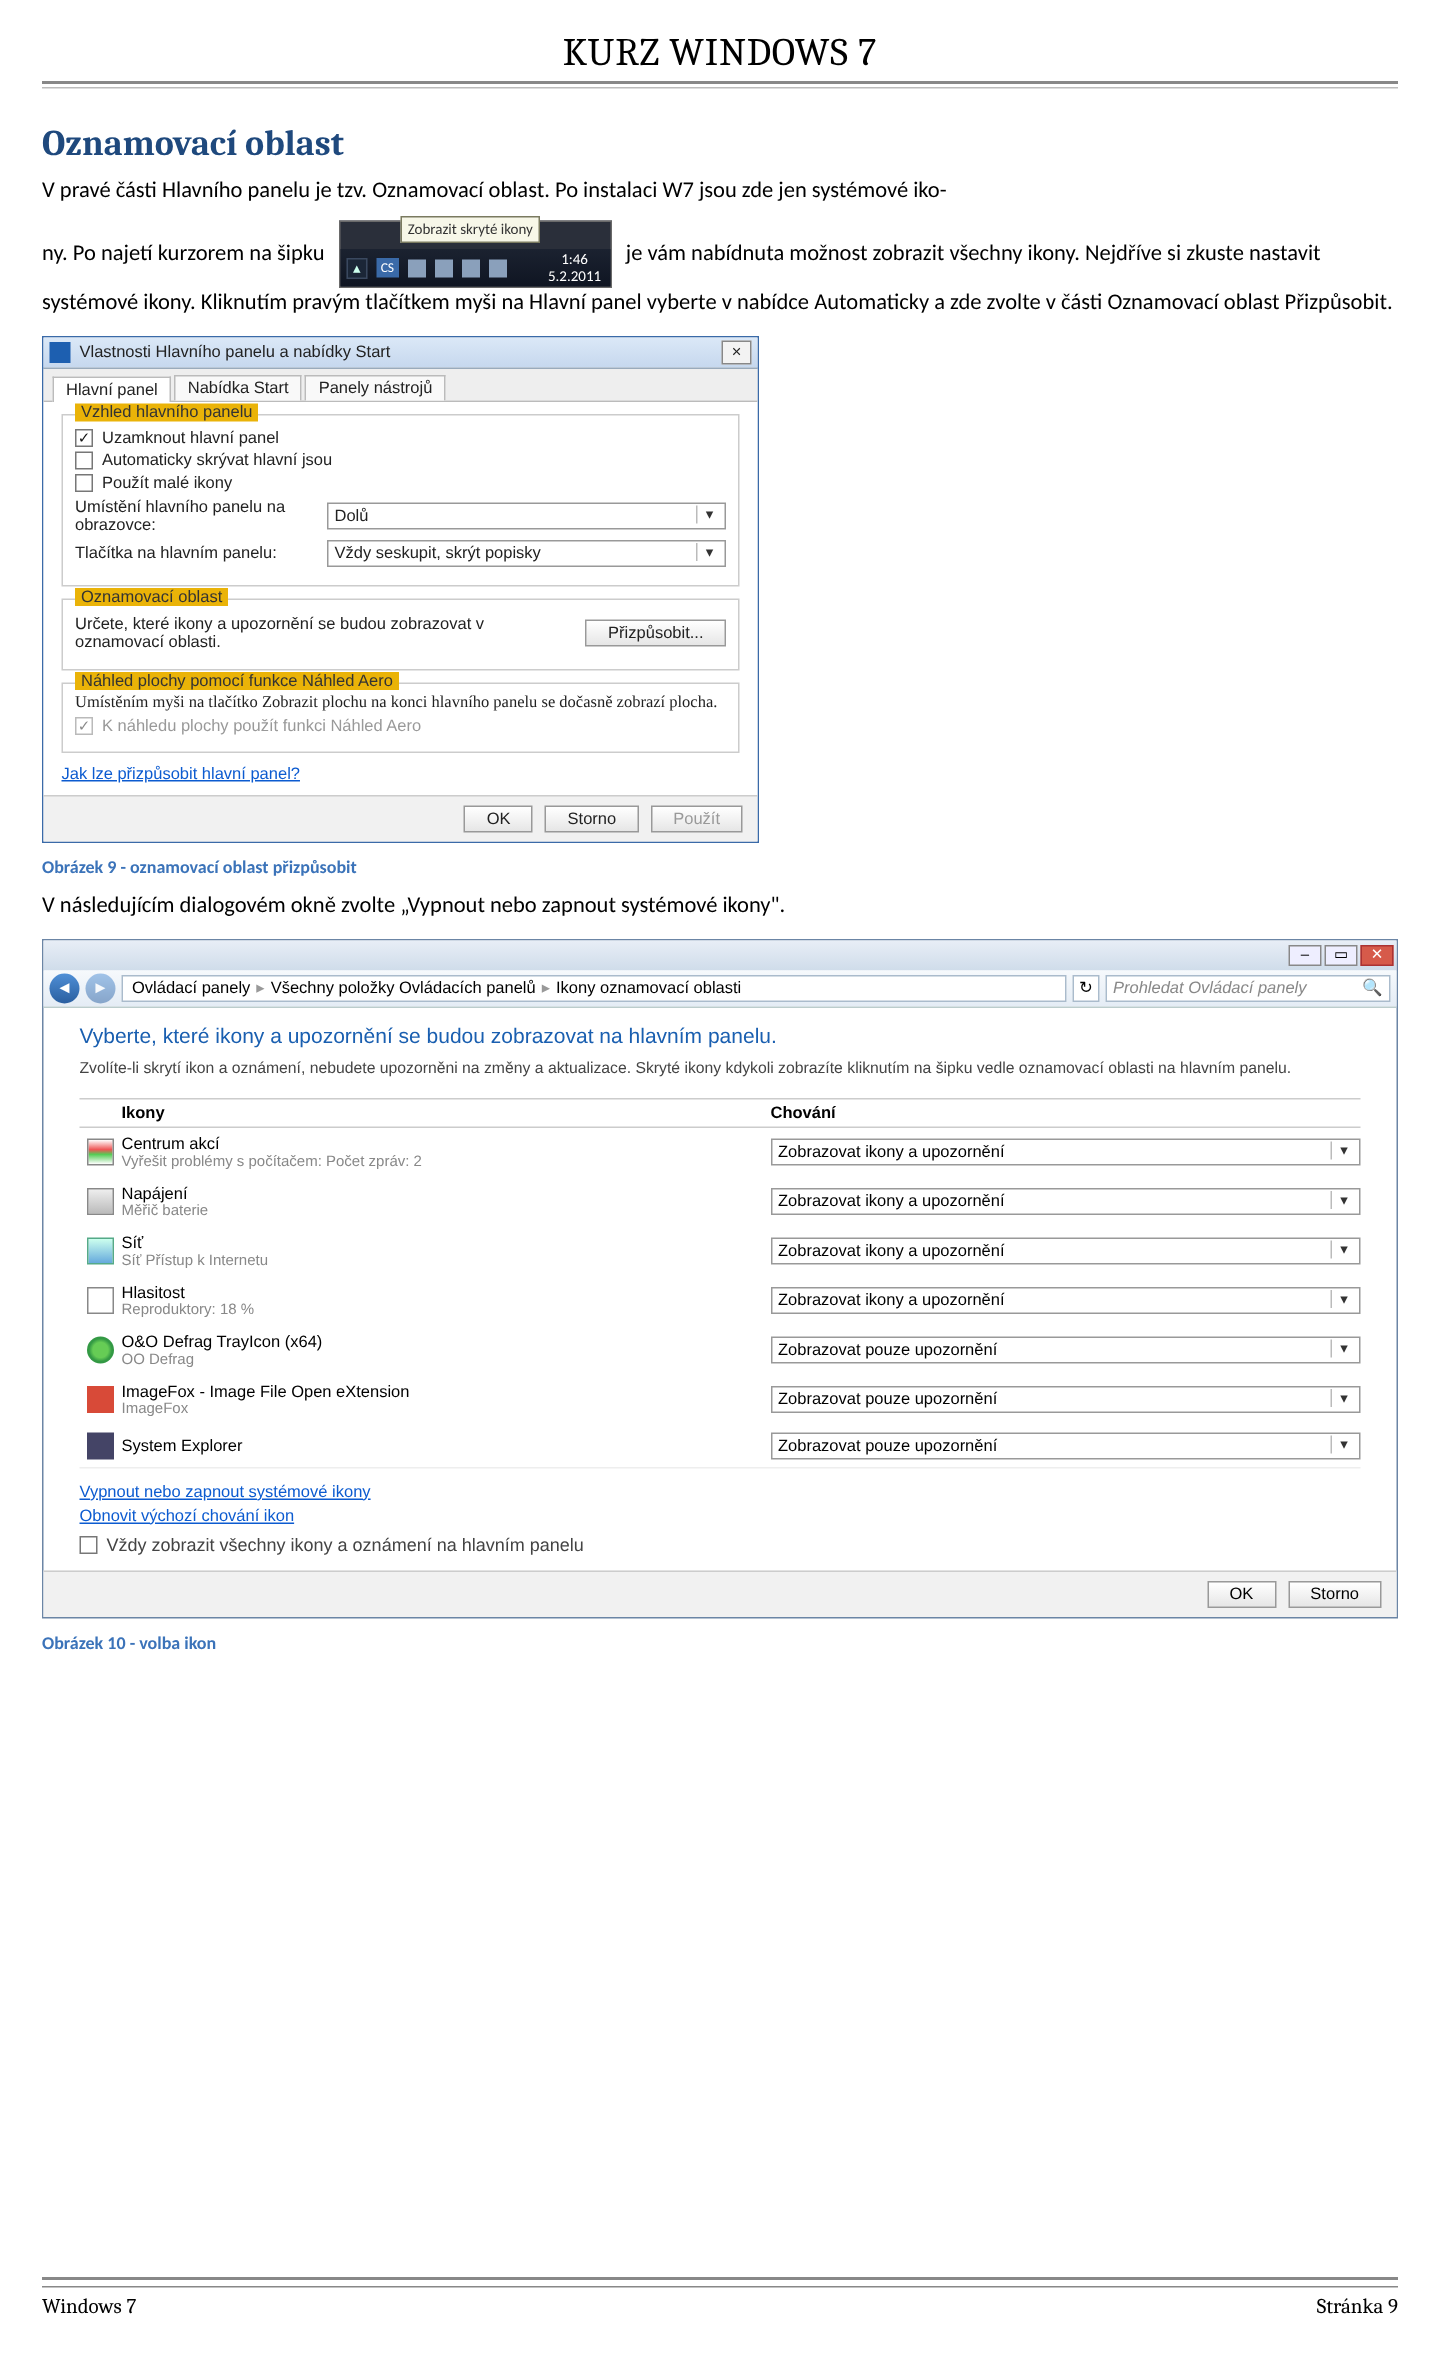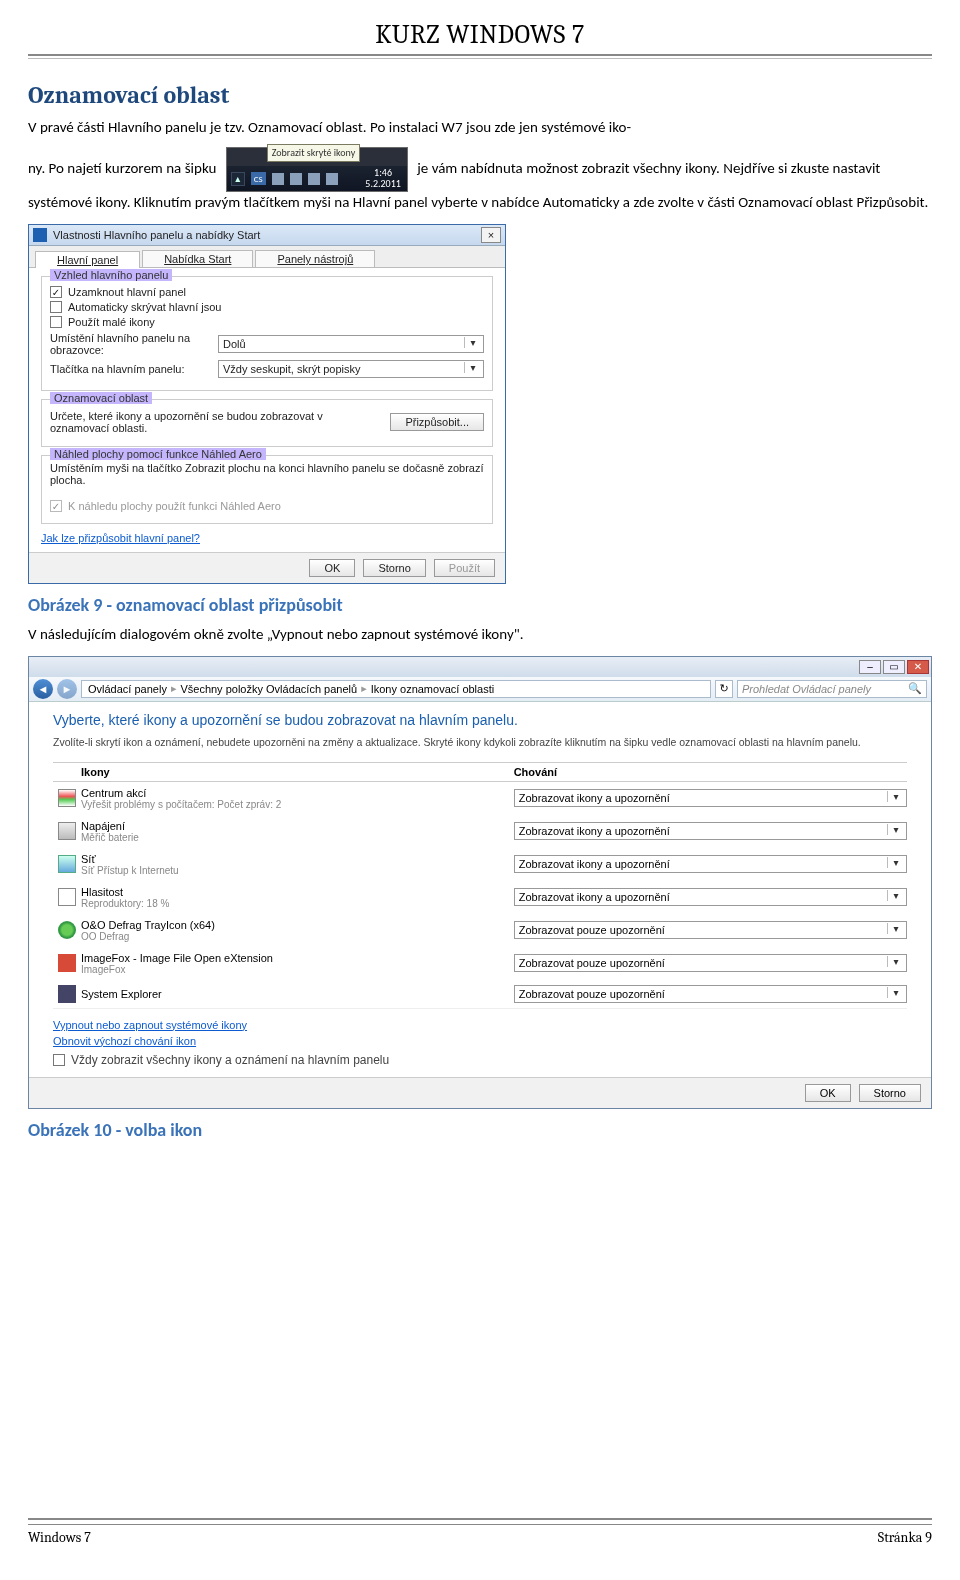--- a/index.html
+++ b/index.html
@@ -90,49 +90,49 @@
     display: flex; align-items: center; gap:6px;
     padding: 2px 4px;
     border-bottom: 1px solid #9ab;
   }
   .dlg-titlebar .tico { width:14px;height:14px;background:#1d5fb0; }
   .dlg-titlebar .ttl { flex:1; }
   .dlg-titlebar .xbtn { width:20px;height:16px;border:1px solid #888;background:#f3f3f3;text-align:center;line-height:14px;font-size:11px; }
 
   .dlg-tabs { display:flex; gap:2px; padding:4px 6px 0 6px; background:#eee; }
   .dlg-tab {
-    padding:2px 21px; font-size:11px;
-    background:#f9f9f9; border:1px solid #bbb; border-bottom:none;text-decoration:underline;
+    padding:2px 8px; font-size:11px;
+    background:#f9f9f9; border:1px solid #bbb; border-bottom:none;
   }
   .dlg-tab.active { background:#fff; position:relative; top:1px; }
 
   .dlg-body { background:#fff; padding:8px 12px; border-top:1px solid #bbb; }
   .grp { border:1px solid #ccc; padding:6px 8px 8px 8px; margin-bottom:8px; position:relative; }
-  .grp > .lbl { position:absolute; top:-8px; left:8px; background:#c4b5fd; padding:0 4px; font-size:11px; color:#333; }
+  .grp > .lbl { position:absolute; top:-8px; left:8px; background:#eab308; padding:0 4px; font-size:11px; color:#333; }
   .chk { display:flex; align-items:center; gap:6px; margin:3px 0; }
   .chk .box { width:12px;height:12px;border:1px solid #777;background:#fff;display:flex;align-items:center;justify-content:center;font-size:10px;color:#111; }
   .row { display:flex; align-items:center; gap:8px; margin:4px 0; }
   .row .rlabel { width:160px; }
   .combo {
     flex:1; height:18px; border:1px solid #999; background:#fff;
     display:flex; align-items:center; padding:0 4px; font-size:11px; position:relative;
   }
   .combo::after {
     content:"▾"; position:absolute; right:2px; top:1px; font-size:10px;
     width:16px; text-align:center; border-left:1px solid #bbb; color:#333;
   }
   .btn {
     border:1px solid #999; background:linear-gradient(#fff,#e6e6e6);
     padding:2px 14px; font-size:11px;
   }
   .linky { color:#0c5bd0; text-decoration:underline; font-size:11px; }
   .dlg-buttons { display:flex; justify-content:flex-end; gap:8px; padding:6px 10px; background:#f1f1f1; border-top:1px solid #ccc; }
   .btn.disabled { color:#999; }
 
-  .caption { color:#3b73b9; font-size:18px; margin-top:10px; font-weight:bold; }
+  .caption { color:#3b73b9; font-size:12px; margin-top:10px; font-weight:bold; }
 
   
   .win {
     width: 904px;
     border:1px solid #6b85a5;
     margin-top:10px;
     font-family:"Segoe UI",Tahoma,sans-serif;
     font-size:11px;
     background:#fff;
   }
@@ -267,21 +267,21 @@
       <div class="grp">
         <span class="lbl">Oznamovací oblast</span>
         <div class="row">
           <span style="flex:1">Určete, které ikony a upozornění se budou zobrazovat v oznamovací oblasti.</span>
           <span class="btn">Přizpůsobit...</span>
         </div>
       </div>
 
       <div class="grp">
         <span class="lbl">Náhled plochy pomocí funkce Náhled Aero</span>
-        <div style="margin-bottom:14px;">Umístěním myši na tlačítko Zobrazit plochu na konci hlavního panelu se dočasně zobrazí plocha.</div>
+        <div style="margin-bottom:4px;font-family:Liberation Serif, serif;">Umístěním myši na tlačítko Zobrazit plochu na konci hlavního panelu se dočasně zobrazí plocha.</div>
         <div class="chk">
             <span class="box" style="opacity:.5">✓</span>
             <span style="color:#999">K náhledu plochy použít funkci Náhled Aero</span>
           </div>
       </div>
 
       <div><span class="linky">Jak lze přizpůsobit hlavní panel?</span></div>
     </div>
     <div class="dlg-buttons">
       <span class="btn">OK</span>

